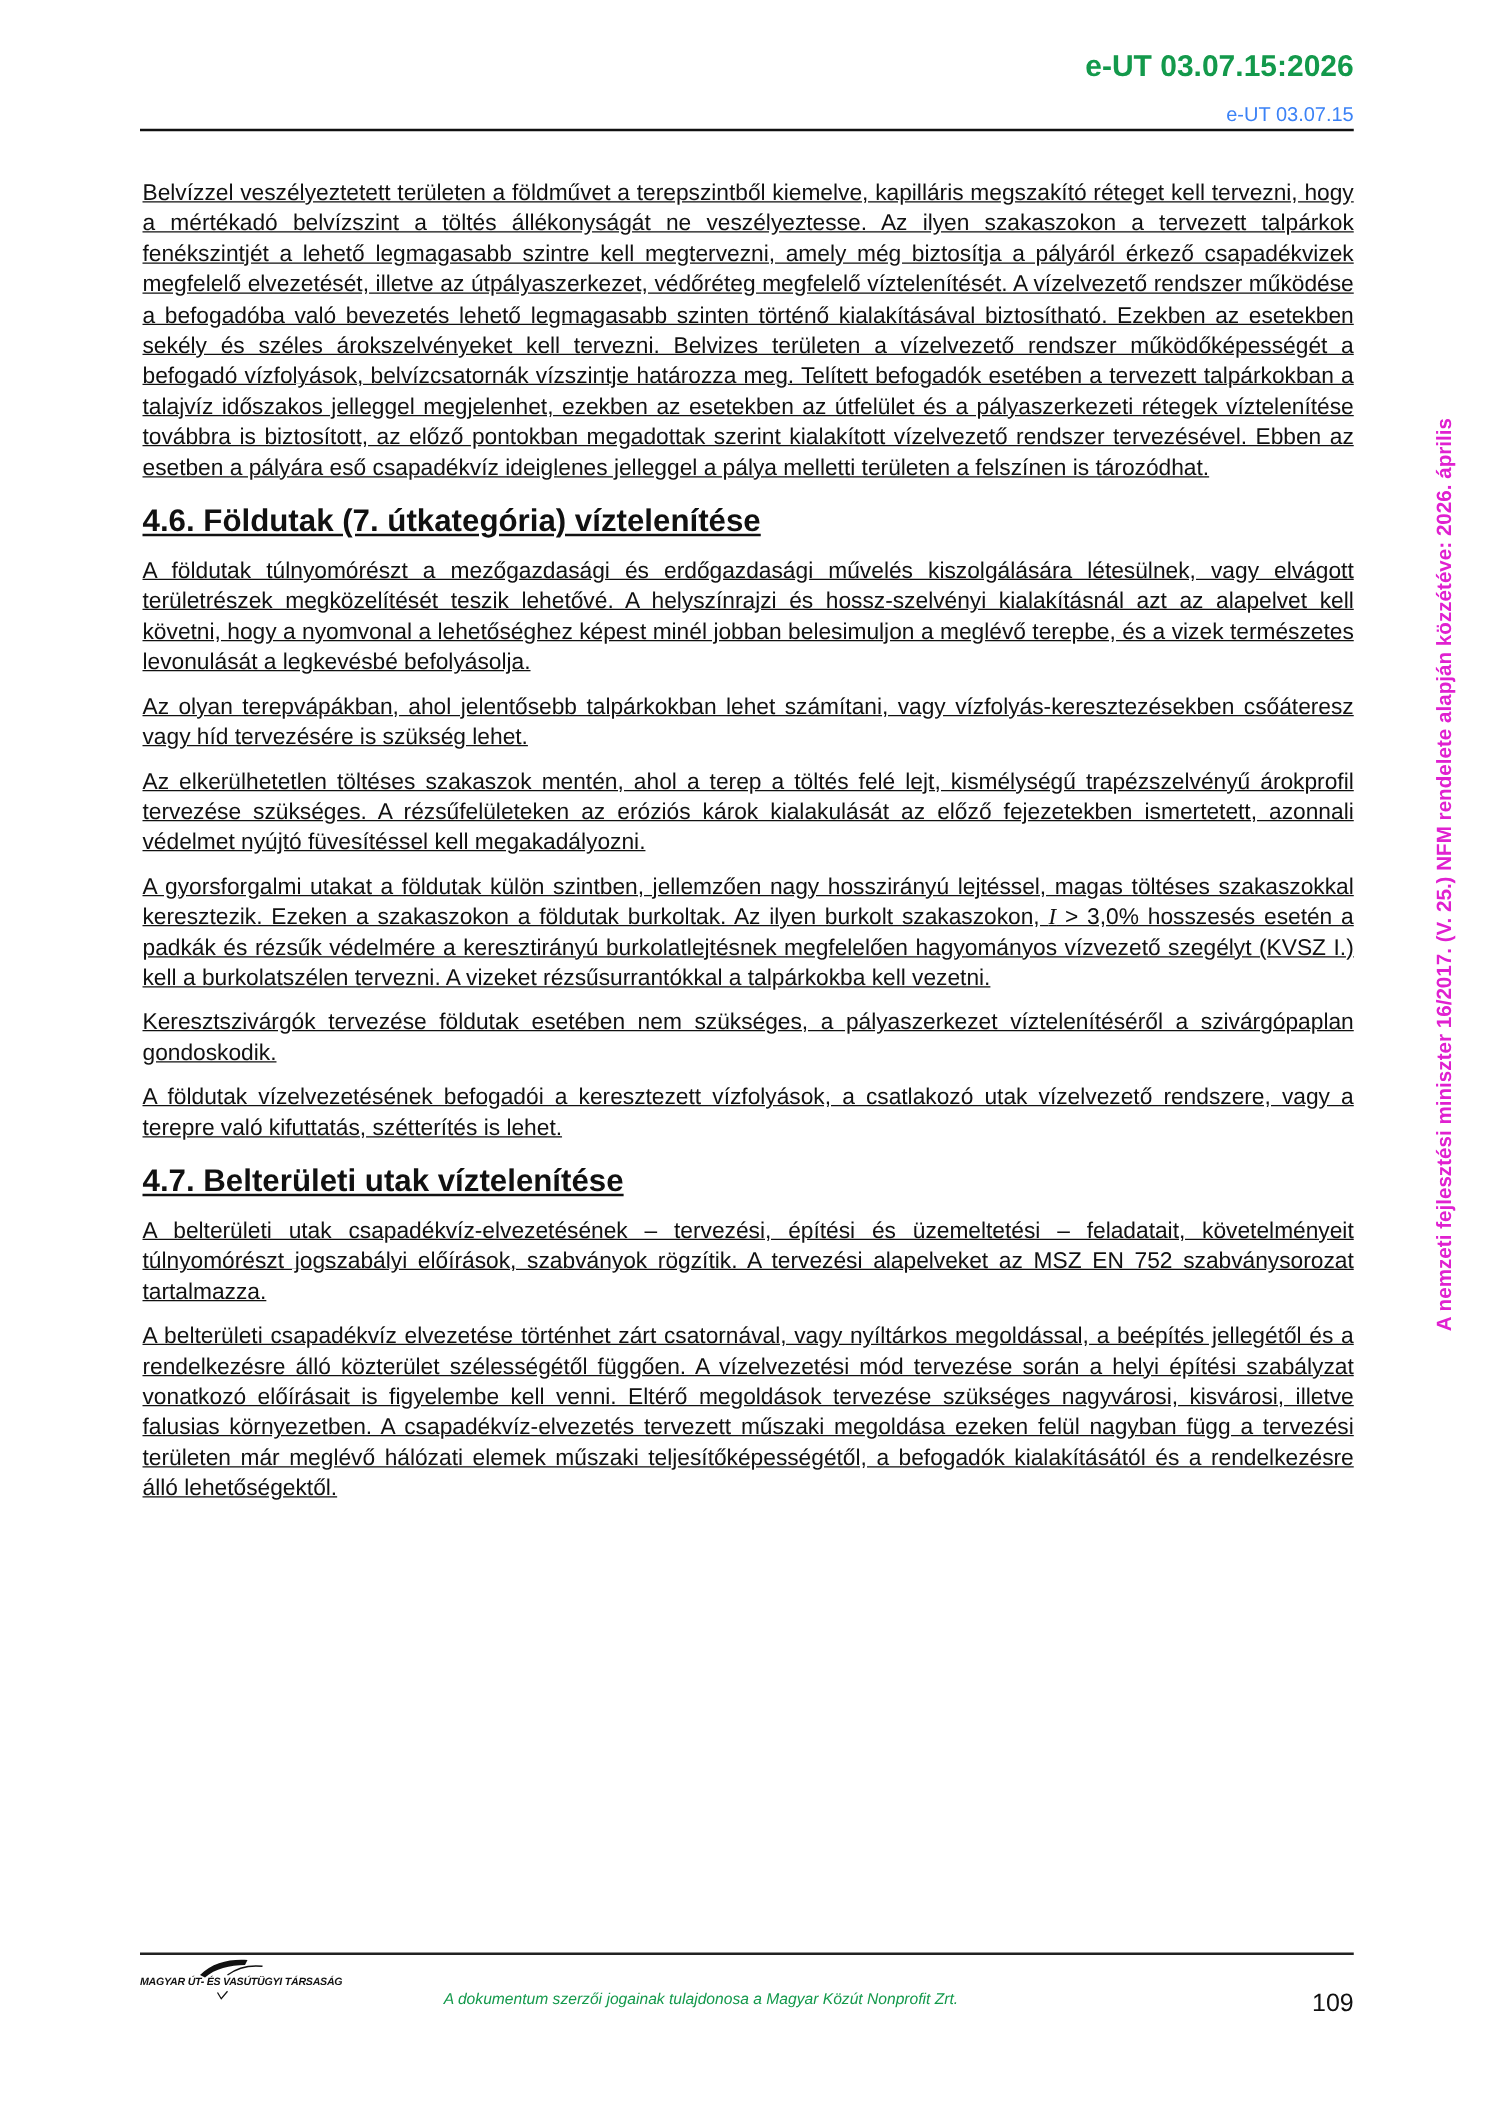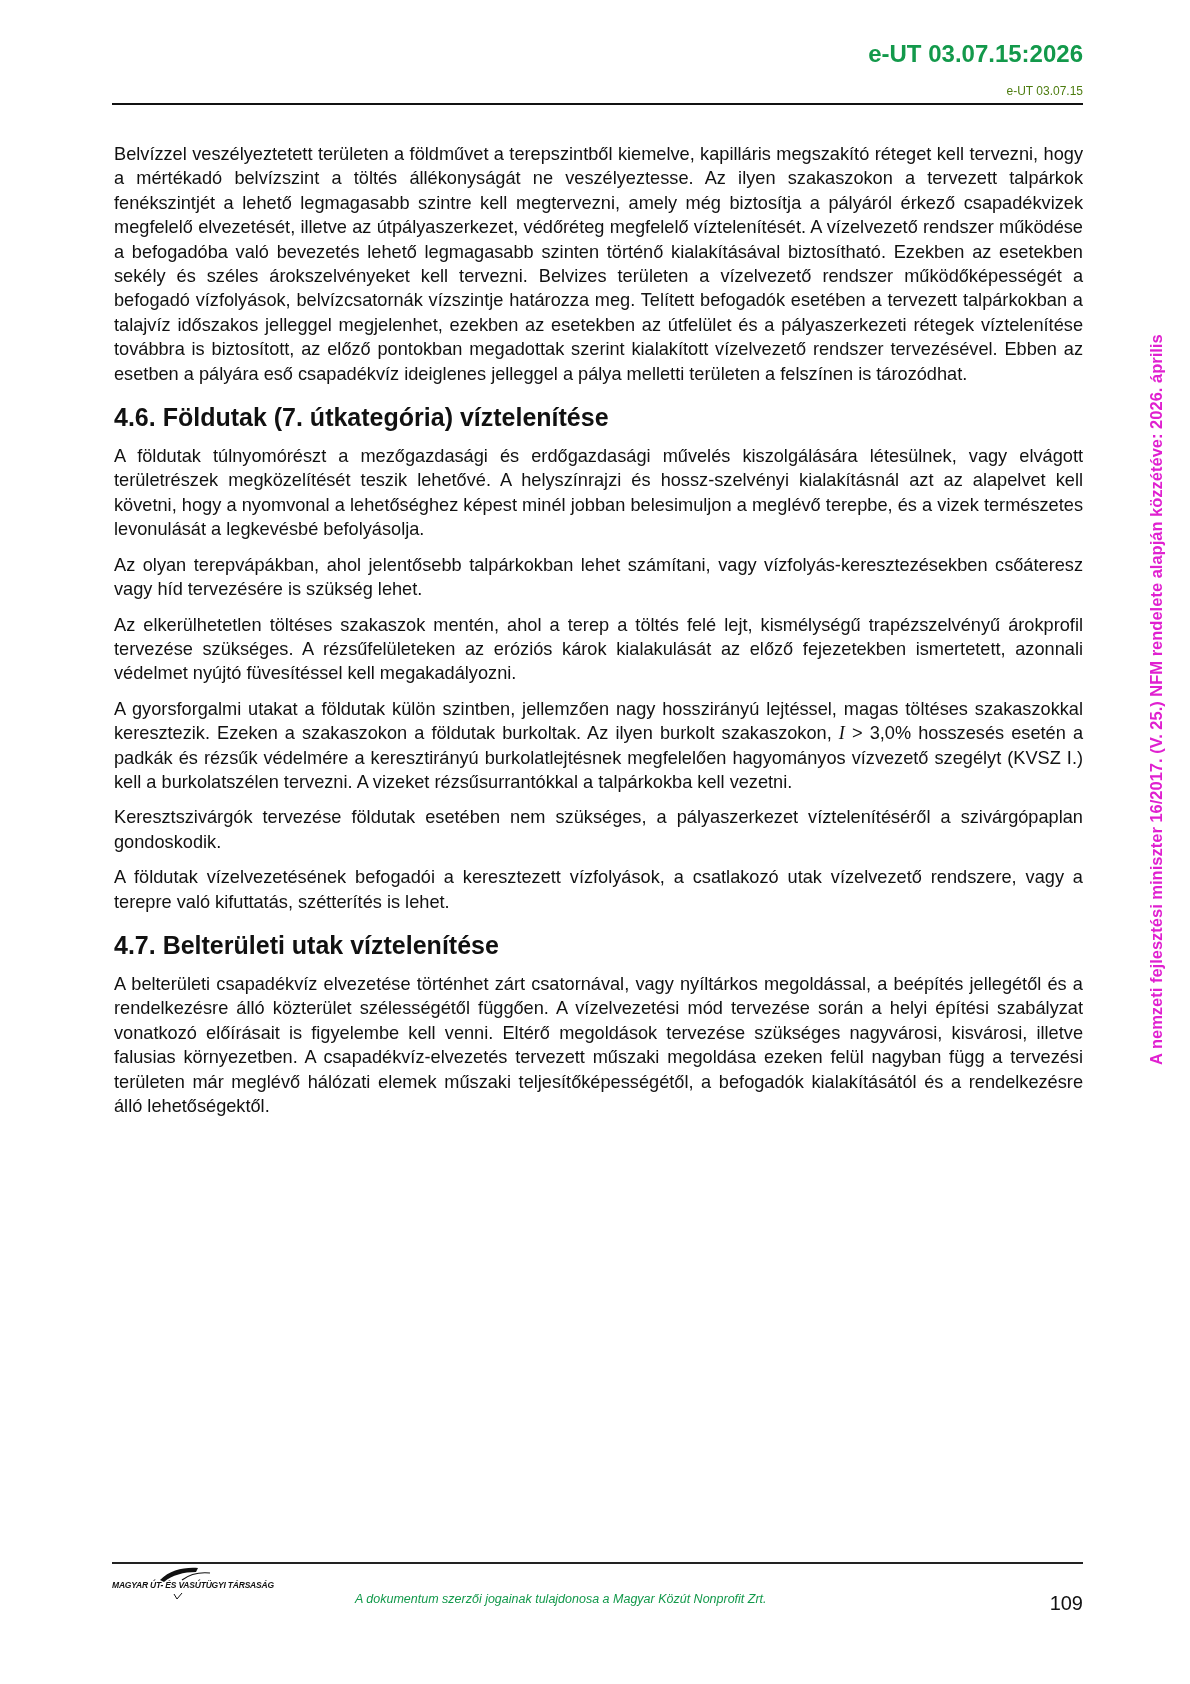--- a/index.html
+++ b/index.html
@@ -1,20 +1,20 @@
 <!DOCTYPE html>
 <html><head>
 <meta charset="utf-8">
 <style>
   html, body { margin:0; padding:0; background:#ffffff; }
   body { width:1190px; height:1684px; position:relative; overflow:hidden; font-family:"Liberation Sans", sans-serif; color:#111; }
   .hdr-title { position:absolute; right:107px; top:40px; font-size:24px; font-weight:bold; color:#13994b; }
-  .hdr-sub { position:absolute; right:107px; top:84px; font-size:12px; color:#4d7c0f; }
+  .hdr-sub { position:absolute; right:107px; top:84px; font-size:16px; color:#3b82f6; }
   .hdr-line { position:absolute; left:112px; right:107px; top:103px; height:2px; background:#111; }
-  .content { position:absolute; left:114px; width:969px; top:142px; }
+  .content { position:absolute; left:114px; width:969px; top:142px;text-decoration:underline; }
   p.para { margin:0 0 11px 0; font-size:18.2px; line-height:24.4px; text-align:justify; }
   h2.sec { margin:16px 0 12px 0; font-size:25px; font-weight:bold; line-height:30px; }
   h3.sub { margin:0 0 10px 0; font-size:25px; font-weight:normal; font-style:italic; line-height:30px; }
   h3.sub .num { display:inline-block; width:98px; }
   .side { position:absolute; left:1147px; top:1065px; transform-origin:0 0; transform:rotate(-90deg); white-space:nowrap; font-size:16.5px; font-weight:bold; color:#e020d0; }
   .ftr-line { position:absolute; left:112px; right:107px; top:1562px; height:2px; background:#222; }
   .logo { position:absolute; left:112px; top:1566px; width:160px; height:40px;font-style:italic; }
   .logo-text { position:absolute; left:0; top:14px; font-size:8.5px; font-weight:bold; letter-spacing:-0.2px; color:#111; white-space:nowrap; }
   .ftr-note { position:absolute; left:355px; top:1592px; font-size:12.5px; font-style:italic; color:#13994b; }
   .page-num { position:absolute; right:107px; top:1592px; font-size:20px; color:#111; }
@@ -34,20 +34,21 @@
 
   <h2 class="sec">4.6. Földutak (7. útkategória) víztelenítése</h2>
   <p class="para">A földutak túlnyomórészt a mezőgazdasági és erdőgazdasági művelés kiszolgálására létesülnek, vagy elvágott területrészek megközelítését teszik lehetővé. A helyszínrajzi és hossz-szelvényi kialakításnál azt az alapelvet kell követni, hogy a nyomvonal a lehetőséghez képest minél jobban belesimuljon a meglévő terepbe, és a vizek természetes levonulását a legkevésbé befolyásolja.</p>
   <p class="para">Az olyan terepvápákban, ahol jelentősebb talpárkokban lehet számítani, vagy vízfolyás-keresztezésekben csőáteresz vagy híd tervezésére is szükség lehet.</p>
   <p class="para">Az elkerülhetetlen töltéses szakaszok mentén, ahol a terep a töltés felé lejt, kismélységű trapézszelvényű árokprofil tervezése szükséges. A rézsűfelületeken az eróziós károk kialakulását az előző fejezetekben ismertetett, azonnali védelmet nyújtó füvesítéssel kell megakadályozni.</p>
   <p class="para"><span>A gyorsforgalmi utakat a földutak külön szintben, jellemzően nagy hosszirányú lejtéssel, magas töltéses szakaszokkal keresztezik. Ezeken a szakaszokon a földutak burkoltak. Az ilyen burkolt szakaszokon, </span><i class="var">I</i><span> &gt; 3,0% hosszesés esetén a padkák és rézsűk védelmére a keresztirányú burkolatlejtésnek megfelelően hagyományos vízvezető szegélyt (KVSZ I.) kell a burkolatszélen tervezni. A vizeket rézsűsurrantókkal a talpárkokba kell vezetni.</span></p>
   <p class="para">Keresztszivárgók tervezése földutak esetében nem szükséges, a pályaszerkezet víztelenítéséről a szivárgópaplan gondoskodik.</p>
   <p class="para">A földutak vízelvezetésének befogadói a keresztezett vízfolyások, a csatlakozó utak vízelvezető rendszere, vagy a terepre való kifuttatás, szétterítés is lehet.</p>
 
   <h2 class="sec">4.7. Belterületi utak víztelenítése</h2>
+  <p class="para">A belterületi utak csapadékvíz-elvezetésének – tervezési, építési és üzemeltetési – feladatait, követelményeit túlnyomórészt jogszabályi előírások, szabványok rögzítik. A tervezési alapelveket az MSZ EN 752 szabványsorozat tartalmazza.</p>
   <p class="para">A belterületi csapadékvíz elvezetése történhet zárt csatornával, vagy nyíltárkos megoldással, a beépítés jellegétől és a rendelkezésre álló közterület szélességétől függően. A vízelvezetési mód tervezése során a helyi építési szabályzat vonatkozó előírásait is figyelembe kell venni. Eltérő megoldások tervezése szükséges nagyvárosi, kisvárosi, illetve falusias környezetben. A csapadékvíz-elvezetés tervezett műszaki megoldása ezeken felül nagyban függ a tervezési területen már meglévő hálózati elemek műszaki teljesítőképességétől, a befogadók kialakításától és a rendelkezésre álló lehetőségektől.</p>
 </div>
 
 <div class="ftr-line"></div>
 <div class="logo">
   <svg width="160" height="40" viewBox="0 0 160 40" style="position:absolute;left:0;top:0">
     <path d="M48 14 C58 4 72 1 86 2 L84 6 C72 6 60 9 52 16 Z" fill="#111"></path>
     <path d="M70 14 C78 8 88 6 98 7" stroke="#111" stroke-width="1.2" fill="none"></path>
     <path d="M62 28 L65 33 L70 27" stroke="#111" stroke-width="1" fill="none"></path>
   </svg>

